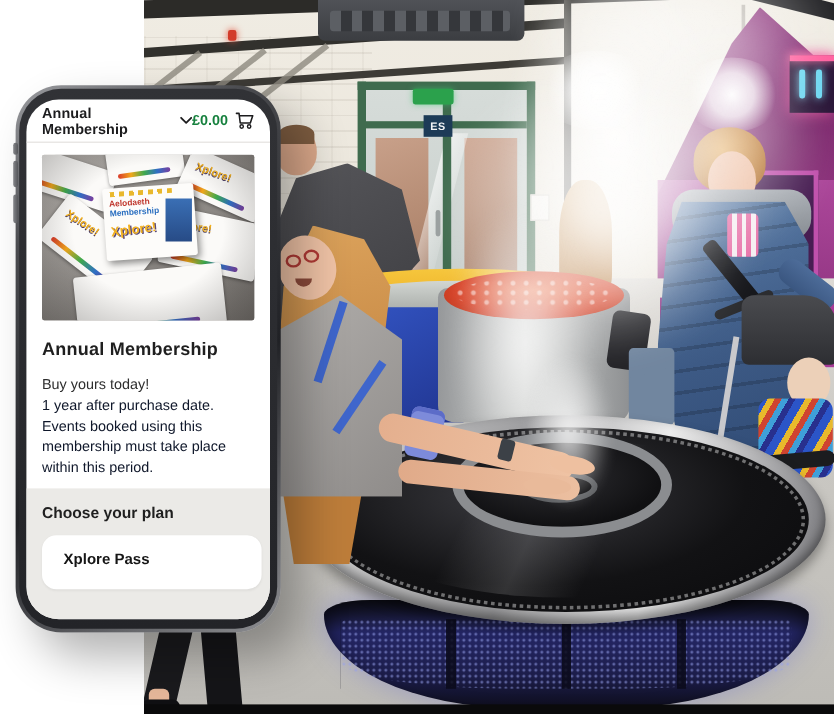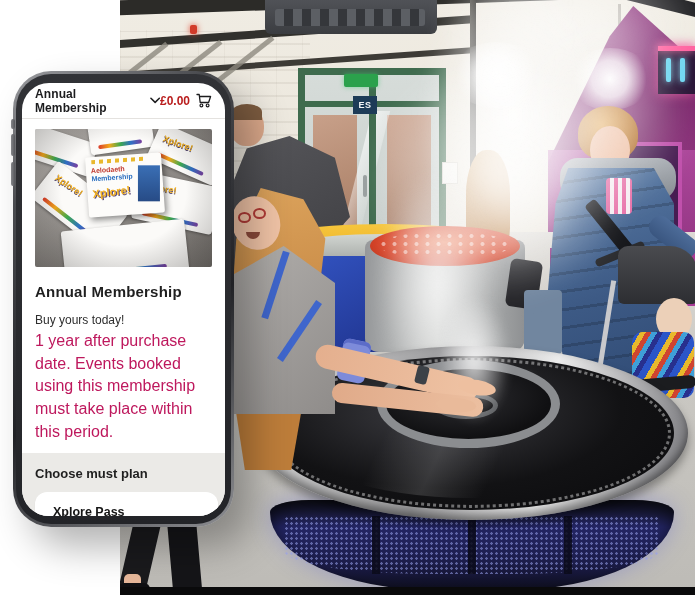--- a/index.html
+++ b/index.html
@@ -150,21 +150,21 @@
   
   #phone{left:13px;top:71px;width:221px;height:456px;border-radius:38px;
     background:linear-gradient(145deg,#9c9da1 0%,#4a4b4f 22%,#202125 60%,#8e8f93 100%);
     box-shadow:18px 20px 38px rgba(0,0,0,.30);}
   .phone-inner{inset:3px;border-radius:35px;background:linear-gradient(#313236,#232428);}
   .side-btn{left:-2.5px;width:4px;background:linear-gradient(90deg,#85868a,#55565a);border-radius:2px;}
   #screen{left:9px;top:12px;width:203px;height:433px;border-radius:27px;background:#fff;overflow:hidden;
     display:flex;flex-direction:column;}
   .topbar{height:35px;flex:0 0 35px;display:flex;align-items:center;justify-content:space-between;padding:0 13px;}
   .selector{display:flex;align-items:center;gap:6px;font-size:12px;font-weight:600;color:#1c1c1e;letter-spacing:.1px;cursor:pointer;}
-  .cart{display:flex;align-items:center;gap:6px;font-size:12px;font-weight:600;color:#b91c1c;cursor:pointer;}
+  .cart{display:flex;gap:6px;font-size:12px;font-weight:600;color:#15803d;cursor:pointer;}
   .divider{height:1px;background:#e4e2df;flex:0 0 1px;}
   .prod-img{margin:10px 13px 0;height:138px;flex:0 0 138px;position:relative;overflow:hidden;border-radius:2px;
     background:linear-gradient(140deg,#b2aeaa 0%,#8b8783 60%,#7b7773 100%);}
   .m-card{position:absolute;background:#fbfaf8;border-radius:3px;box-shadow:0 1px 3px rgba(0,0,0,.4);}
   .stripe{position:absolute;height:4px;width:70%;left:12%;bottom:5px;
     background:linear-gradient(90deg,#d93a2b,#f2a71b,#3fa94c,#2f6fc4,#7a3f9e);border-radius:2px;}
   .mini-brand{position:absolute;left:8px;top:8px;font-size:9px;font-weight:800;color:#f2b01e;text-shadow:0 1px 0 #4a3c66;transform:rotate(-4deg);}
   .stand-card{position:absolute;left:52px;top:26px;width:76px;height:60px;background:#fdfcfa;border-radius:2px;
     box-shadow:2px 3px 6px rgba(0,0,0,.45);transform:rotate(-4deg);padding:6px 5px 0;box-sizing:border-box;}
   .dash{position:absolute;left:6px;top:3px;width:52px;height:4px;
@@ -172,21 +172,21 @@
   .cl1{font-size:7px;font-weight:800;color:#c0392f;line-height:8px;margin-top:4px;}
   .cl2{font-size:7px;font-weight:800;color:#2b6fc0;line-height:8px;}
   .cbrand{font-size:11px;font-weight:800;color:#f2b01e;text-shadow:1px 1px 0 #5a4a7a;margin-top:3px;transform:rotate(-3deg);}
   .blue-patch{position:absolute;right:3px;top:12px;width:22px;height:36px;background:linear-gradient(#3a6fb5,#274b86);transform:rotate(4deg);}
   .img-dim{position:absolute;inset:0;background:radial-gradient(ellipse at 50% 45%,rgba(0,0,0,0) 50%,rgba(20,18,16,.30) 100%);}
   .pbody{padding:0 13px;}
   .title{margin-top:16px;font-size:15px;font-weight:700;color:#1f1f1f;letter-spacing:.2px;}
   .price{margin-top:7px;font-size:12.5px;color:#242424;}
   .tagline{margin-top:13px;font-size:12px;color:#2e2e2e;}
   .vlabel{margin-top:12px;font-size:12px;font-weight:700;color:#242424;}
-  .vtext{margin-top:3px;font-size:16px;line-height:1.42;color:#be185d;}
+  .vtext{margin-top:3px;font-size:12px;line-height:1.42;color:#0f172a;}
   .plan-section{margin-top:9px;background:#ebeae7;padding:13px 7px 20px 13px;flex:1;}
   .plan-head{font-size:13px;font-weight:700;color:#1f1f1f;}
   .plan-card{margin-top:11px;margin-right:0;background:#fff;border-radius:12px;padding:13px 16px 18px 18px;
     box-shadow:0 1px 2px rgba(0,0,0,.05);cursor:pointer;}
   .plan-name{font-size:12.5px;font-weight:700;color:#161616;}
 </style>
 </head>
 <body>
 
 <div id="photo" class="L">
@@ -363,20 +363,20 @@
       <div class="img-dim"></div>
     </div>
 
     <div class="pbody">
       <div class="title">Annual Membership</div>
       <div class="tagline">Buy yours today!</div>
       <div class="vtext">1 year after purchase date. Events booked using this membership must take place within this period.</div>
     </div>
 
     <div class="plan-section">
-      <div class="plan-head">Choose must plan</div>
+      <div class="plan-head">Choose your plan</div>
       <div class="plan-card">
         <div class="plan-name">Xplore Pass</div>
 
       </div>
     </div>
   </div>
 </div>
 
 </body></html>

